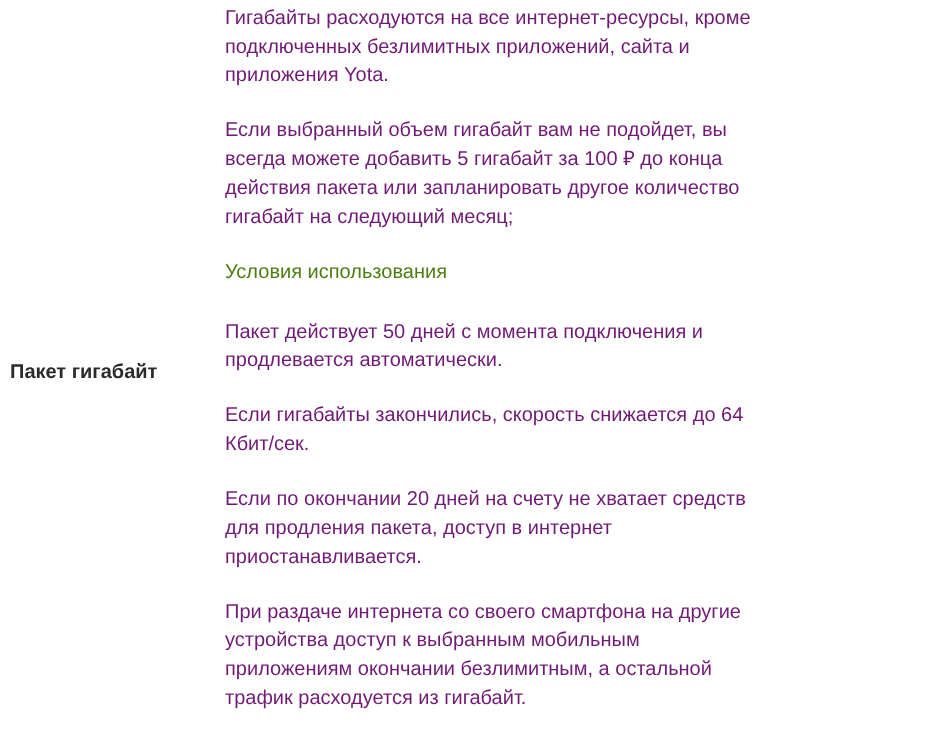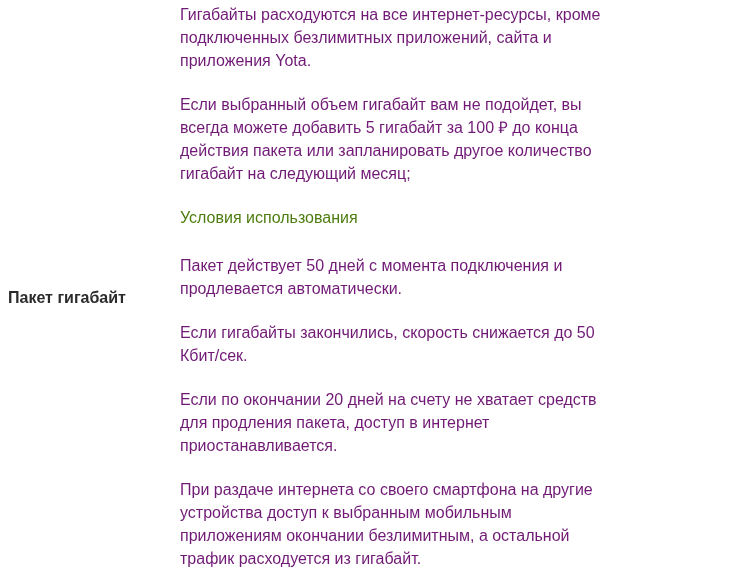--- a/index.html
+++ b/index.html
@@ -59,21 +59,21 @@
 
   <div class="content-col">
     <p>Гигабайты расходуются на все интернет-ресурсы, кроме подключенных безлимитных приложений, сайта и приложения Yota.</p>
 
     <p>Если выбранный объем гигабайт вам не подойдет, вы всегда можете добавить 5 гигабайт за 100 ₽ до конца действия пакета или запланировать другое количество гигабайт на следующий месяц;</p>
 
     <p class="subheading">Условия использования</p>
 
     <p>Пакет действует 50 дней с момента подключения и продлевается автоматически.</p>
 
-    <p>Если гигабайты закончились, скорость снижается до 50 Кбит/сек.</p>
+    <p>Если гигабайты закончились, скорость снижается до 64 Кбит/сек.</p>
 
     <p>Если по окончании 20 дней на счету не хватает средств для продления пакета, доступ в интернет приостанавливается.</p>
 
 
     <p>При раздаче интернета со своего смартфона на другие устройства доступ к выбранным мобильным приложениям окончании безлимитным, а остальной трафик расходуется из гигабайт.</p>
   </div>
 
 </div>
 
 </body></html>

